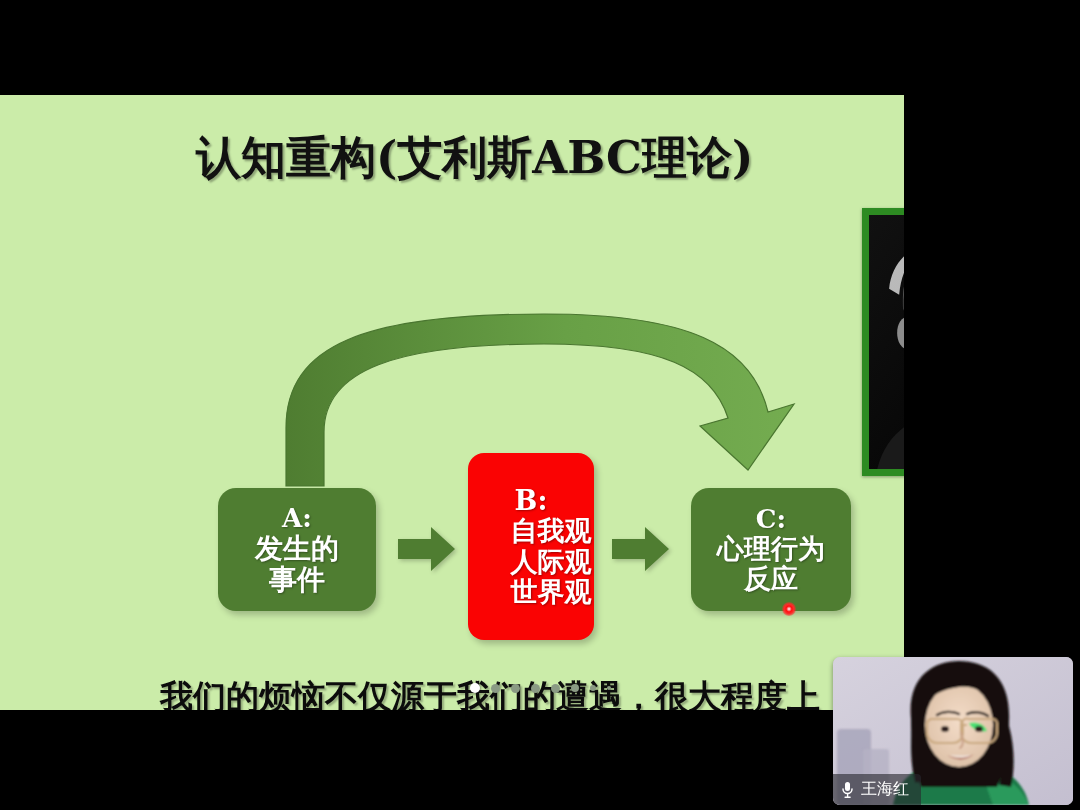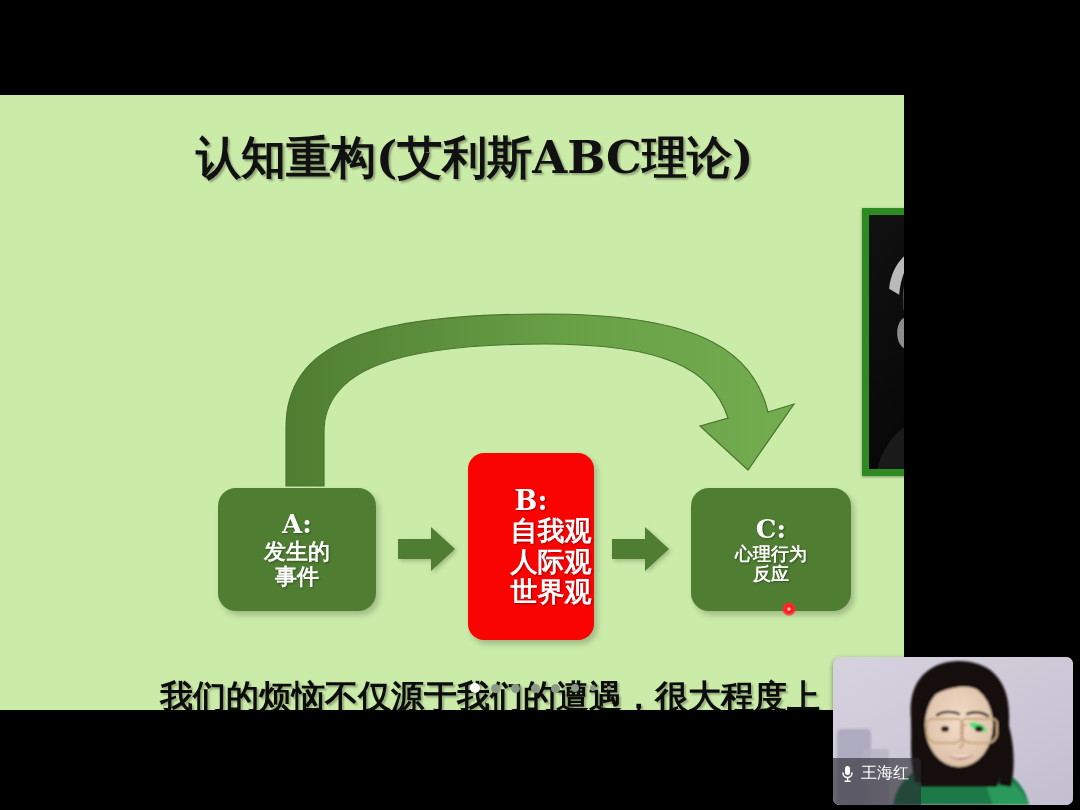--- a/index.html
+++ b/index.html
@@ -93,40 +93,40 @@
     justify-content: center;
     line-height: 1.12;
     box-shadow: 3px 4px 6px rgba(0,0,0,0.22);
   }
   .flow-box .lbl {
     font-size: 26px;
     letter-spacing: 0px;
     text-shadow: 1px 1px 2px rgba(0,0,0,0.35);
   }
   .flow-box .line {
-    font-size: 22px;
+    font-size: 28px;
     text-shadow: 1px 1px 2px rgba(0,0,0,0.35);
   }
 
   #box-a {
     left: 218px; top: 393px; width: 158px; height: 123px;
     background: #4f7d31;
   }
   #box-b {
     left: 468px; top: 358px; width: 126px; height: 187px;
     background: #fa0303;
     border-radius: 16px;
   }
   #box-b .lbl { font-size: 27px; }
   #box-b .line { font-size: 27px; margin-left: 40px; }
   #box-c {
     left: 691px; top: 393px; width: 160px; height: 123px;
     background: #4f7d31;
   }
-  #box-c .line { font-size: 18px; }
+  #box-c .line { font-size: 27px; }
 
   
   .connector {
     position: absolute;
     width: 58px;
     height: 48px;
     filter: drop-shadow(2px 2px 2px rgba(0,0,0,0.22));
   }
   #connector-ab { left: 398px; top: 430px; }
   #connector-bc { left: 612px; top: 430px; }
@@ -182,21 +182,21 @@
     overflow: hidden;
     background: #c9c3d2;
     box-shadow: 0 2px 5px rgba(0,0,0,0.45);
   }
   #video-tile svg { display: block; width: 100%; height: 100%; }
   #video-name-badge {
     position: absolute;
     left: 0px;
     bottom: 0px;
     height: 31px;
-    padding: 0 12px 16px 8px;
+    padding: 0 12px 0 8px;
     display: flex;
     align-items: center;
     gap: 7px;
     background: rgba(40,40,46,0.62);
     color: #ffffff;
     font-size: 16px;
     font-family: "DejaVu Sans", "Liberation Sans", sans-serif;
     border-top-right-radius: 4px;
   }
   #video-name-badge .mic { width: 13px; height: 18px; flex: none; }

